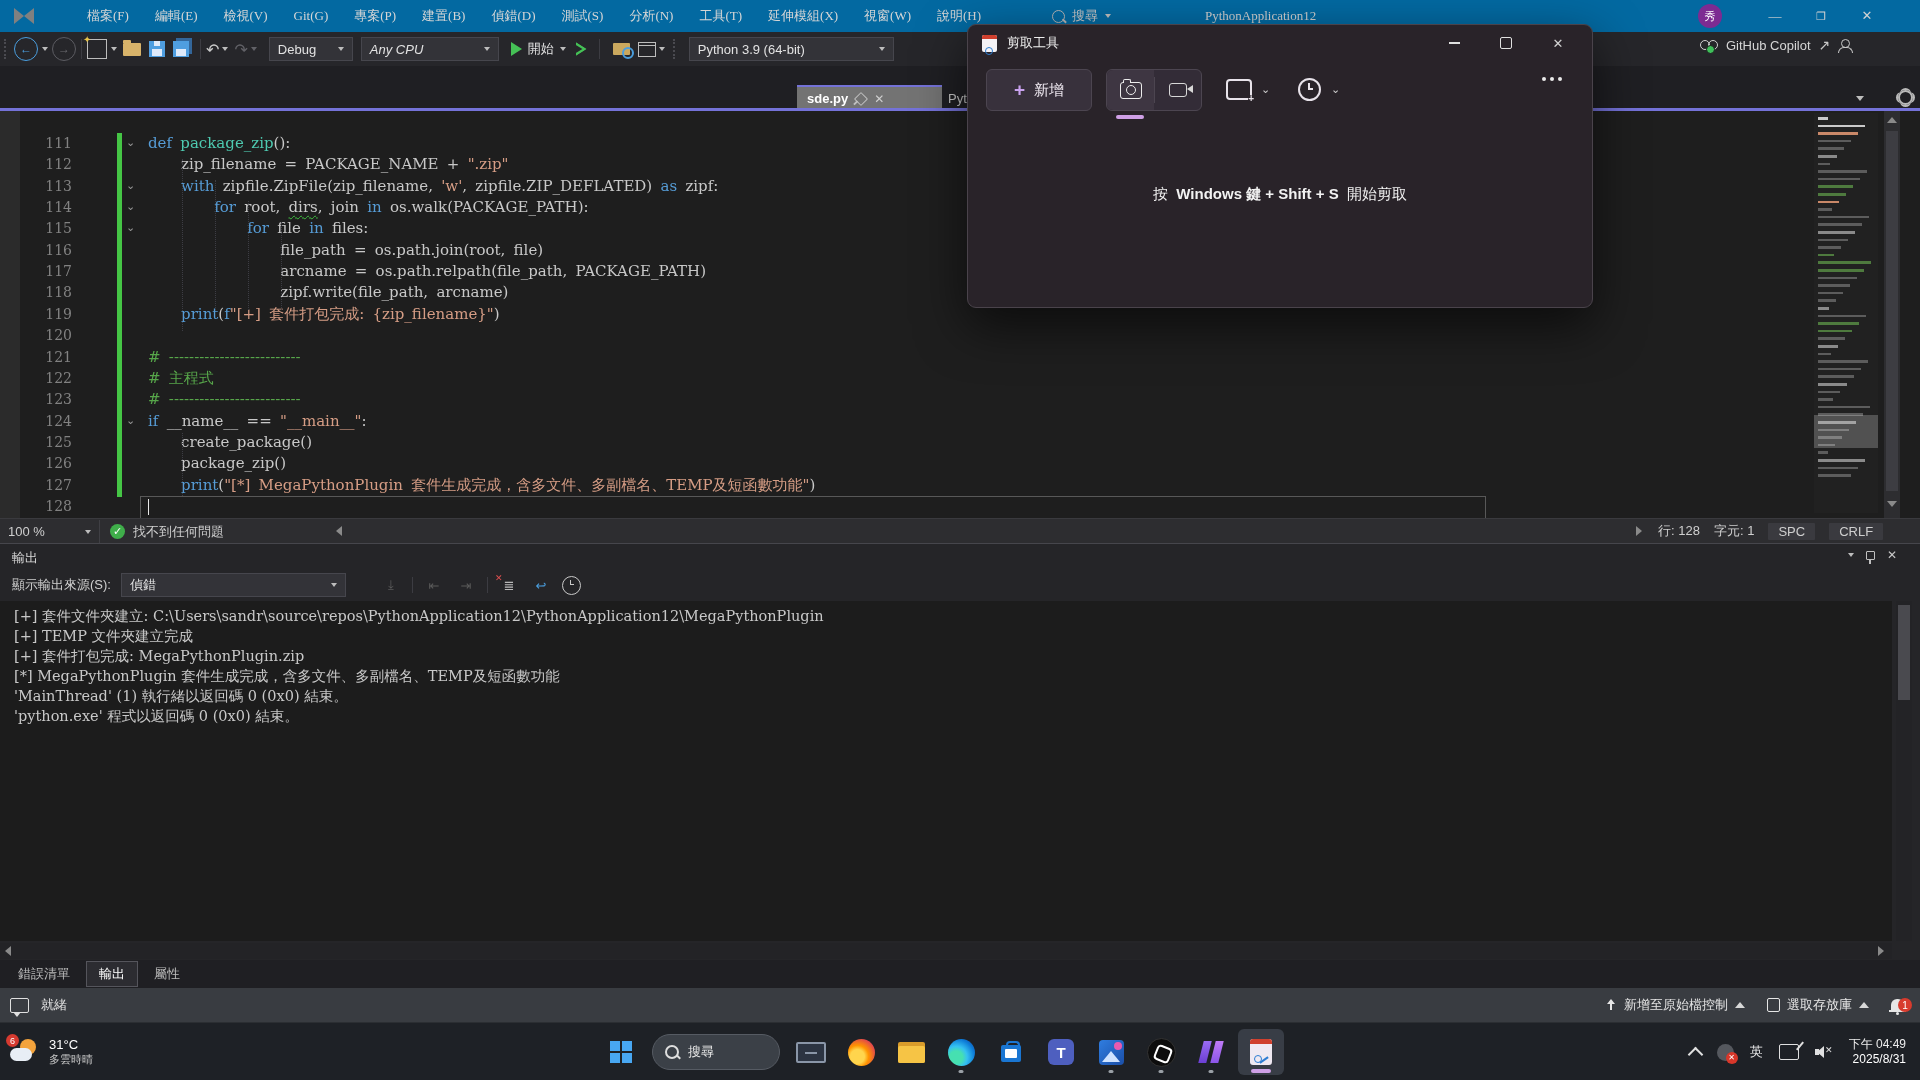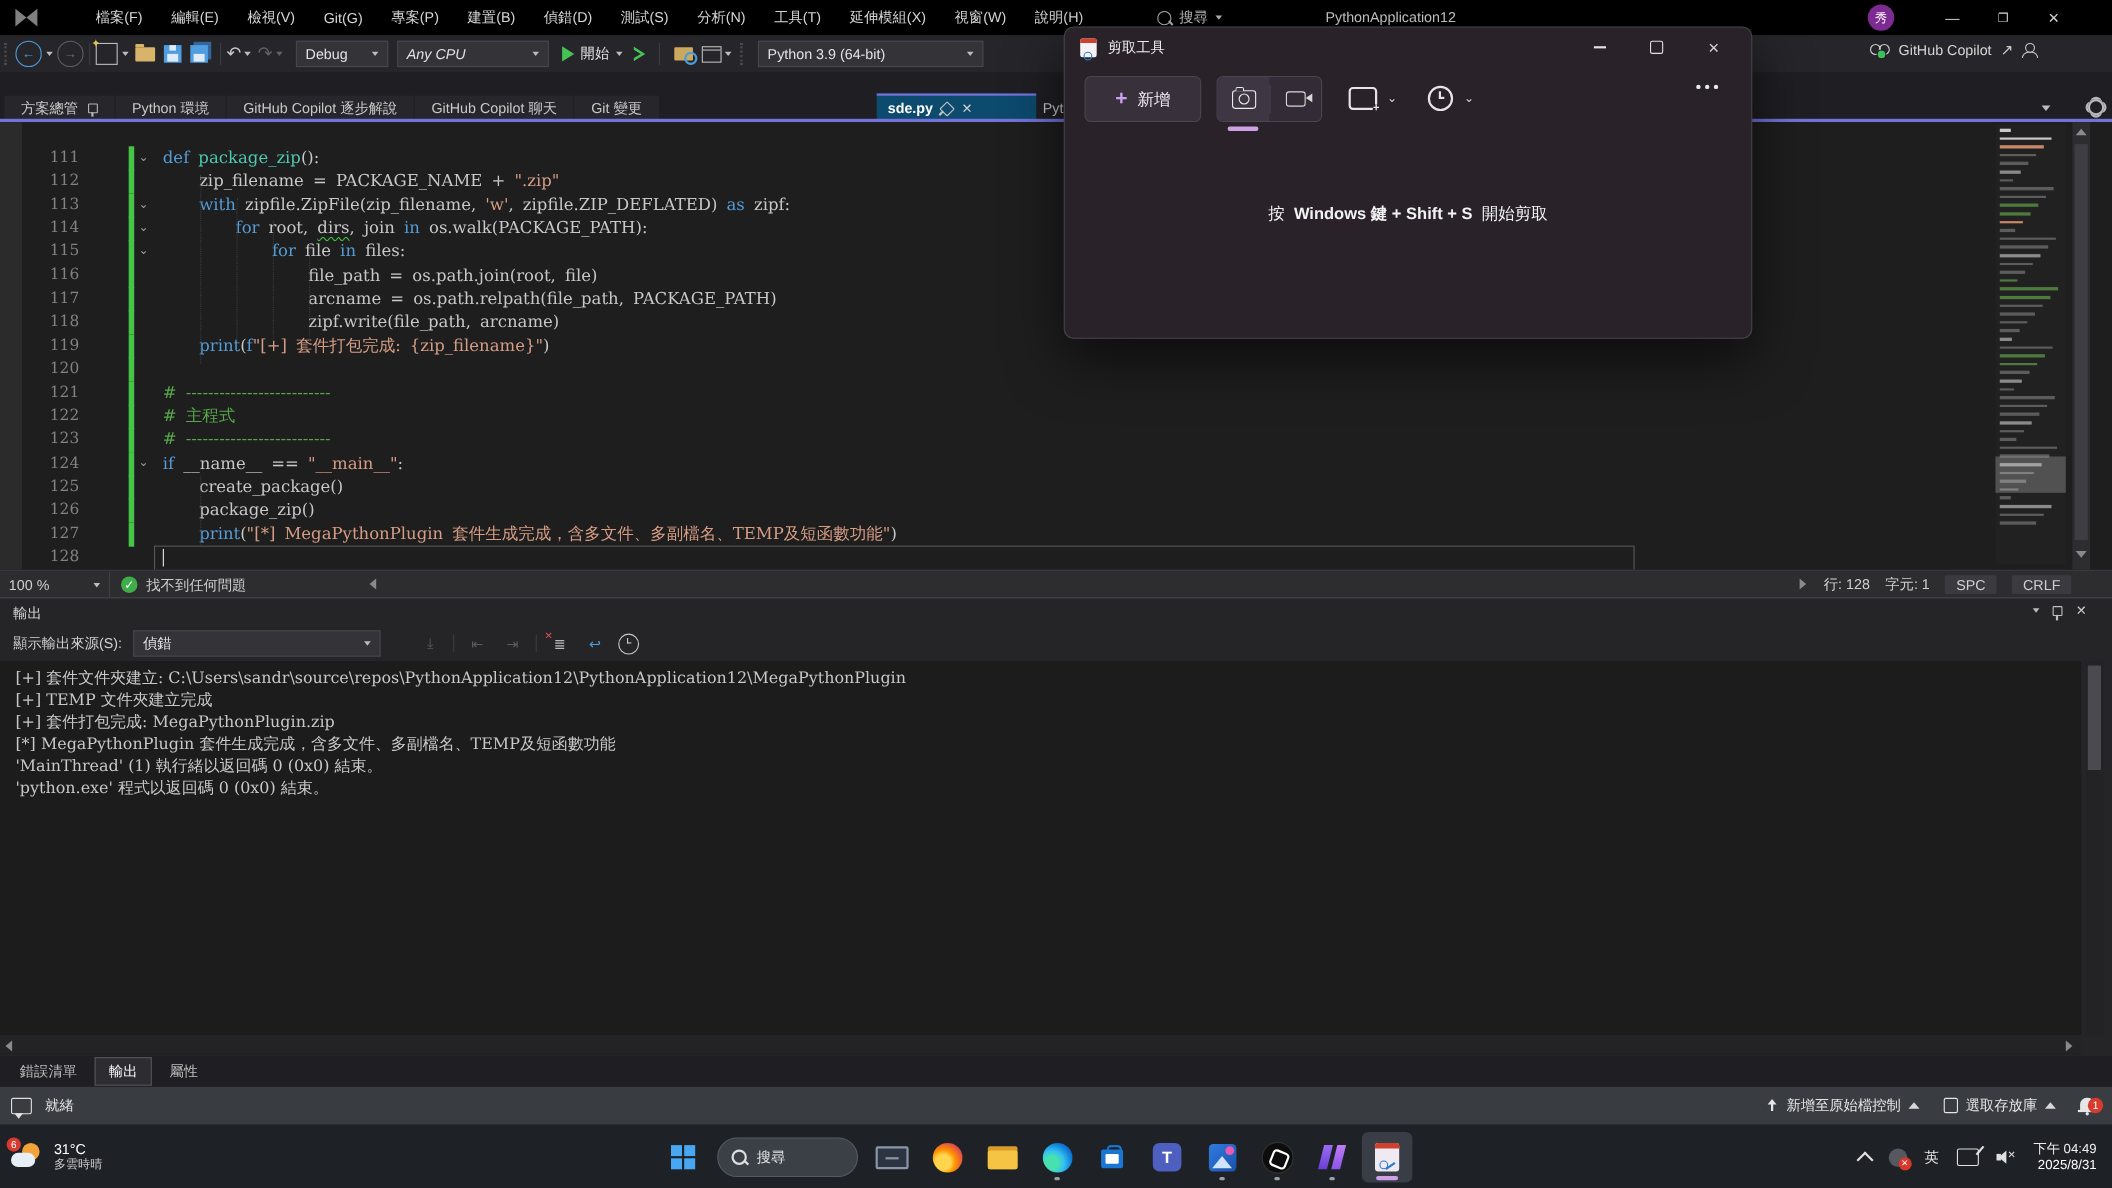--- a/index.html
+++ b/index.html
@@ -2,21 +2,21 @@
 <html><head>
 <meta charset="utf-8">
 <style>
   html,body{margin:0;padding:0;background:#000;}
   #root{position:relative;width:1920px;height:1080px;overflow:hidden;
         font-family:"Liberation Sans",sans-serif;background:#1e1e1e;color:#ccc;
         -webkit-font-smoothing:antialiased;}
   .abs{position:absolute;}
   .row{display:flex;align-items:center;}
   
-  #titlebar{left:0;top:0;width:1920px;height:32px;background:#000000;}
+  #titlebar{left:0;top:0;width:1920px;height:32px;background:#0369a1;font-family:Liberation Serif, serif;}
   .menu-item{padding:0 13px;font-size:13px;color:#d6d6d6;height:32px;display:flex;align-items:center;cursor:default;}
   .vslogo{width:0;height:0;border-style:solid;}
   .winbtn{width:46px;height:32px;display:flex;align-items:center;justify-content:center;color:#d2d2d2;font-size:13px;}
   
   #toolbar{left:0;top:32px;width:1920px;height:34px;background:#26262a;}
   .tb-ico{color:#c9c9c9;font-size:14px;display:flex;align-items:center;justify-content:center;}
   .tb-sep{width:1px;height:20px;background:#3c3c42;margin:0 5px;}
   .combo{height:24px;background:#333338;border:1px solid #46464d;display:flex;align-items:center;
          font-size:13px;color:#e2e2e2;padding:0 8px;box-sizing:border-box;}
   .caret{width:0;height:0;border-left:4px solid transparent;border-right:4px solid transparent;border-top:5px solid #bdbdbd;}
@@ -187,41 +187,21 @@
       <span style="font-size:13px;color:#d6d6d6;">GitHub Copilot</span>
       <span class="tb-ico" style="font-size:14px;">↗</span>
       <span style="position:relative;width:14px;height:13px;">
         <span style="position:absolute;left:3px;top:0;width:7px;height:7px;border:1.5px solid #c9c9c9;border-radius:50%;"></span>
         <span style="position:absolute;left:0;bottom:-1px;width:13px;height:5px;border:1.5px solid #c9c9c9;border-bottom:none;border-radius:6px 6px 0 0;"></span>
       </span>
     </div>
   </div>
 
   <div class="abs" id="tabband">
-    <div class="row abs" style="left:4px;top:21px;" id="tooltabs">
-        <div class="tool-tab">
-          <span>方案總管</span>
-          <span style="margin-left: 9px; width: 7px; height: 7px; border: 1.5px solid rgb(181, 181, 181); border-radius: 1px; position: relative; display: inline-block;">
-            <span style="position: absolute; left: 2px; top: 7px; width: 1.5px; height: 4px; background: rgb(181, 181, 181);"></span>
-          </span>
-        </div>
-        <div class="tool-tab">
-          <span>Python 環境</span>
-        </div>
-        <div class="tool-tab">
-          <span>GitHub Copilot 逐步解說</span>
-        </div>
-        <div class="tool-tab">
-          <span>GitHub Copilot 聊天</span>
-        </div>
-        <div class="tool-tab">
-          <span>Git 變更</span>
-        </div>
-      </div>
-    <div class="abs row doc-tab" style="left:797px;top:19px;width:125px;background:#0c4a6e;border-top:2.5px solid #7472d8;">
+    <div class="abs row doc-tab" style="left:797px;top:19px;width:125px;background:#737373;border-top:2.5px solid #7472d8;">
       <span style="color:#fff;font-weight:bold;">sde.py</span>
       <span style="display:inline-block;width:8px;height:8px;border:1.5px solid #c0c0c0;border-radius:1px;position:relative;transform:rotate(45deg);">
         <span style="position:absolute;left:2px;top:8px;width:1.5px;height:5px;background:#c0c0c0;"></span>
         </span>
       <span style="color:#d0d0d0;font-size:12px;">✕</span>
     </div>
     <div class="abs doc-tab" style="left:938px;top:21px;width:40px;">
       <span style="color:#c8c8c8;">Pyth</span>
       </div>
     <span class="caret" style="position:absolute;left:1856px;top:30px;"></span>

